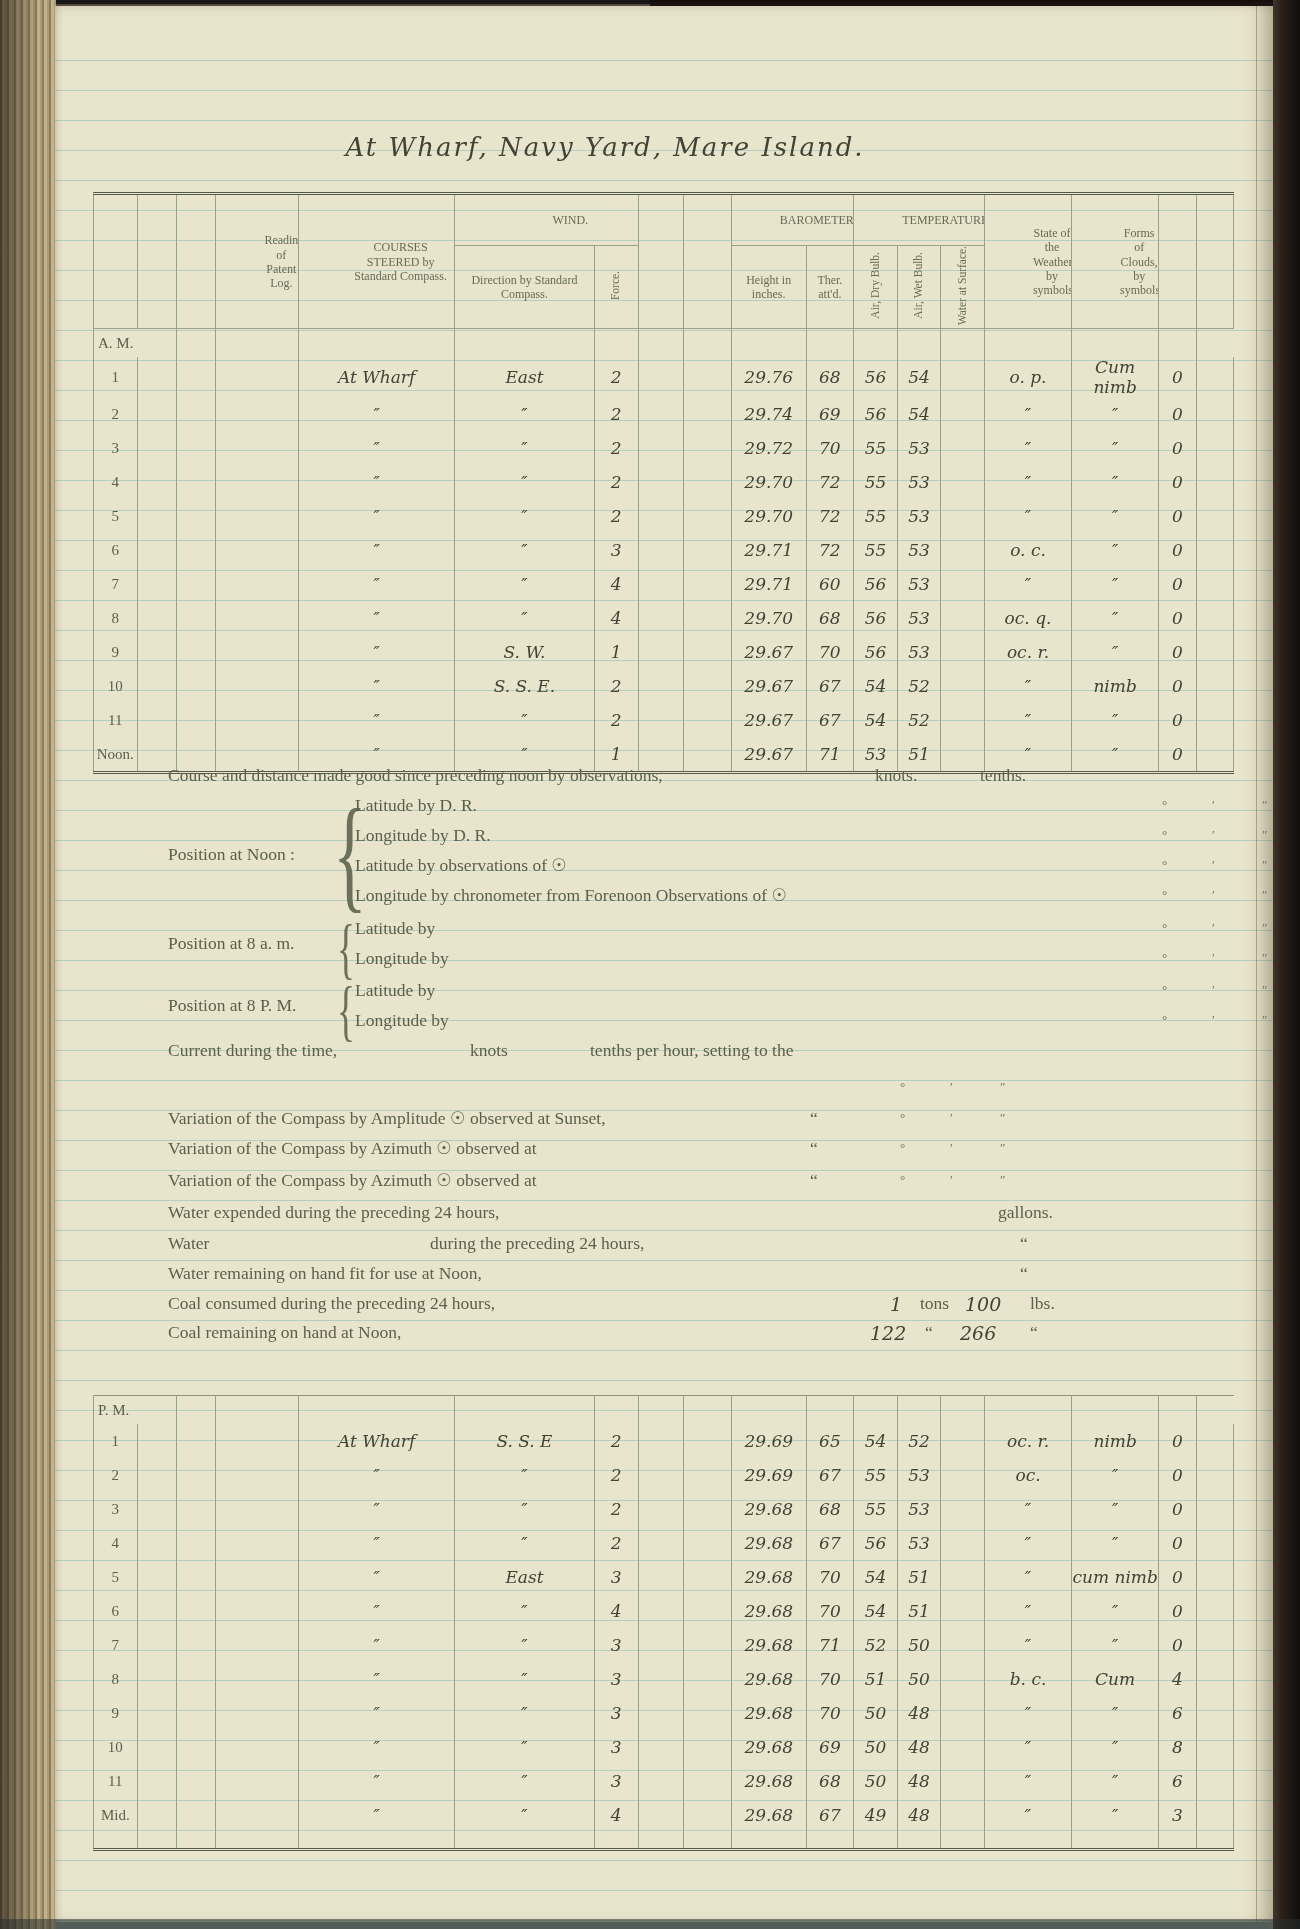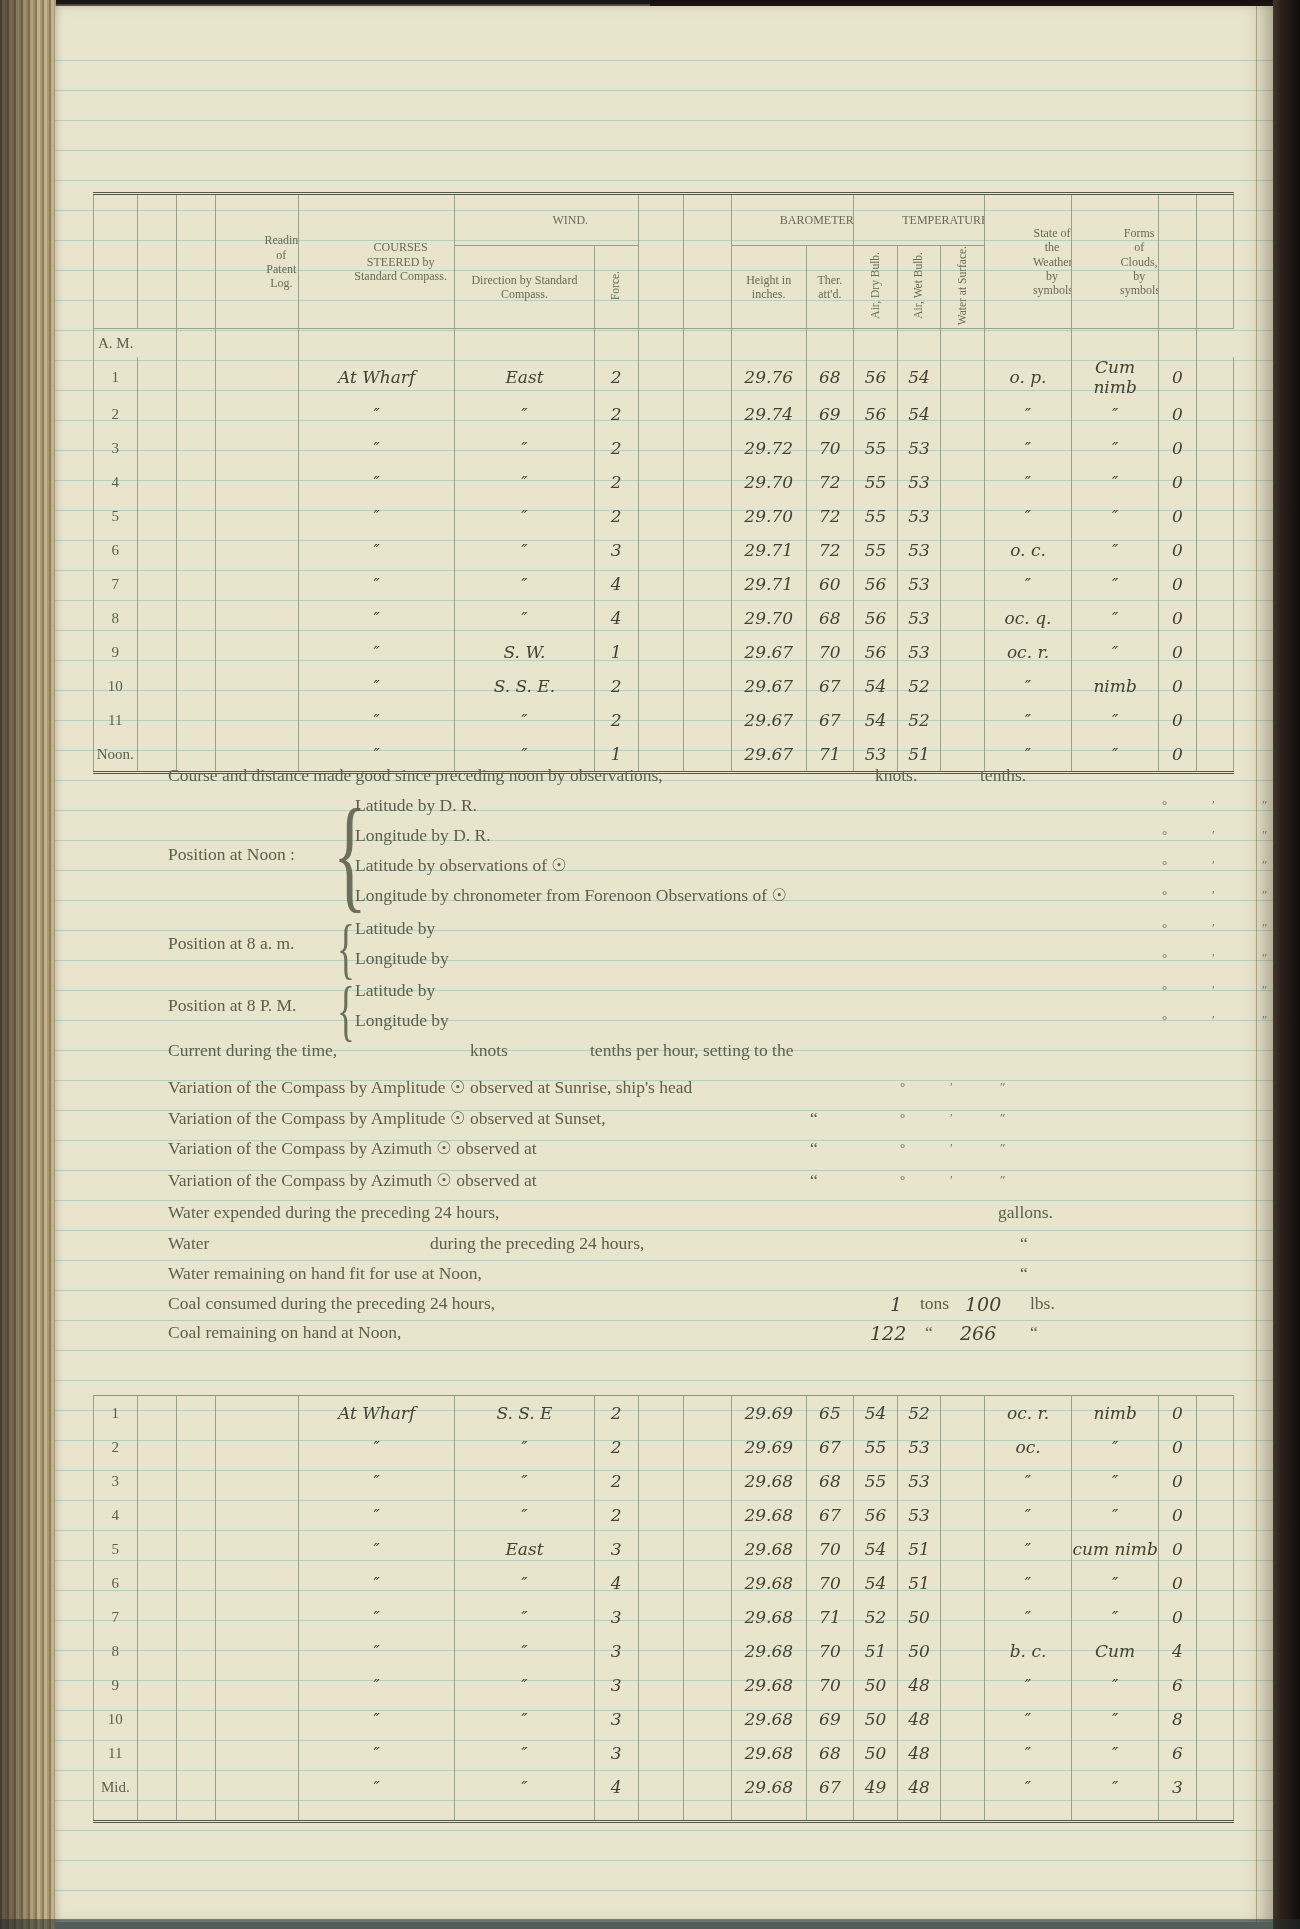--- a/index.html
+++ b/index.html
@@ -84,20 +84,21 @@
 <body>
 
 <div class="top-strip"></div>
 <div class="top-pages"></div>
 <div class="left-edges"></div>
 <div class="cover-tr"></div>
 <div class="cover-right"></div>
 
 <div class="page">
 
+  <div class="location-line hw">At Wharf, Navy Yard, Mare Island.</div>
 
   <table class="log-table am">
     <colgroup>
       <col style="width:42px">
         <col style="width:38px">
         <col style="width:38px">
         <col style="width:80px">
       <col style="width:150px">
         <col style="width:135px">
         <col style="width:42px">
@@ -438,21 +439,21 @@
     <span class="brace" style="left:244px;top:217px;font-size:68px;line-height:68px">{</span>
     <div class="nline pos-line" style="top:221px"><span>Latitude by</span><span class="deg m1">°</span><span class="deg m2">′</span><span class="deg m3">″</span></div>
     <div class="nline pos-line" style="top:251px"><span>Longitude by</span><span class="deg m1">°</span><span class="deg m2">′</span><span class="deg m3">″</span></div>
 
     <div class="nline ind" style="top:281px">
       <span>Current during the time,</span>
       <span class="at" style="left:377px">knots</span>
       <span class="at" style="left:497px">tenths per hour, setting to the</span>
     </div>
 
-    <div class="nline ind" style="top:318px"><span class="sun">Variation of the Compass by Amplitude ☉ observed at Sunrise, ship's head</span><span class="at" style="left:717px"></span><span class="deg m1">°</span><span class="deg m2">′</span><span class="deg m3">″</span></div>
+    <div class="nline ind" style="top:318px"><span class="at" style="left:717px"></span><span class="deg m1">°</span><span class="deg m2">′</span><span class="deg m3">″</span></div>
     <div class="nline ind" style="top:349px"><span class="sun">Variation of the Compass by Amplitude ☉ observed at Sunset,</span><span class="at" style="left:717px">“</span><span class="deg m1">°</span><span class="deg m2">′</span><span class="deg m3">″</span></div>
     <div class="nline ind" style="top:379px"><span class="sun">Variation of the Compass by Azimuth ☉ observed at</span><span class="at" style="left:717px">“</span><span class="deg m1">°</span><span class="deg m2">′</span><span class="deg m3">″</span></div>
     <div class="nline ind" style="top:411px"><span class="sun">Variation of the Compass by Azimuth ☉ observed at</span><span class="at" style="left:717px">“</span><span class="deg m1">°</span><span class="deg m2">′</span><span class="deg m3">″</span></div>
 
     <div class="nline ind" style="top:443px"><span>Water expended during the preceding 24 hours,</span><span class="at" style="left:905px">gallons.</span></div>
     <div class="nline ind" style="top:474px"><span>Water</span><span class="at" style="left:337px">during the preceding 24 hours,</span><span class="at" style="left:927px">“</span></div>
     <div class="nline ind" style="top:504px"><span>Water remaining on hand fit for use at Noon,</span><span class="at" style="left:927px">“</span></div>
 
     <div class="nline ind" style="top:534px">
       <span>Coal consumed during the preceding 24 hours,</span>
@@ -485,20 +486,38 @@
         <col style="width:46px">
         <col style="width:42px">
       <col style="width:42px">
         <col style="width:42px">
         <col style="width:84px">
         <col style="width:84px">
       <col style="width:36px">
         <col style="width:36px">
     </colgroup>
     <tbody>
+      <tr class="ampm-row">
+        <td colspan="2" class="ampm-label">P. M.</td>
+        <td></td>
+          <td></td>
+          <td></td>
+          <td></td>
+          <td></td>
+          <td></td>
+          <td></td>
+          <td></td>
+          <td></td>
+          <td></td>
+          <td></td>
+          <td></td>
+          <td></td>
+          <td></td>
+          <td></td>
+      </tr>
 
         <tr class="data-row">
           <td class="hour-cell">1</td>
           <td></td>
           <td></td>
           <td></td>
           <td><span class="hw">At Wharf</span></td>
           <td><span class="hw">S. S. E</span></td>
           <td><span class="hw">2</span></td>
           <td></td>

